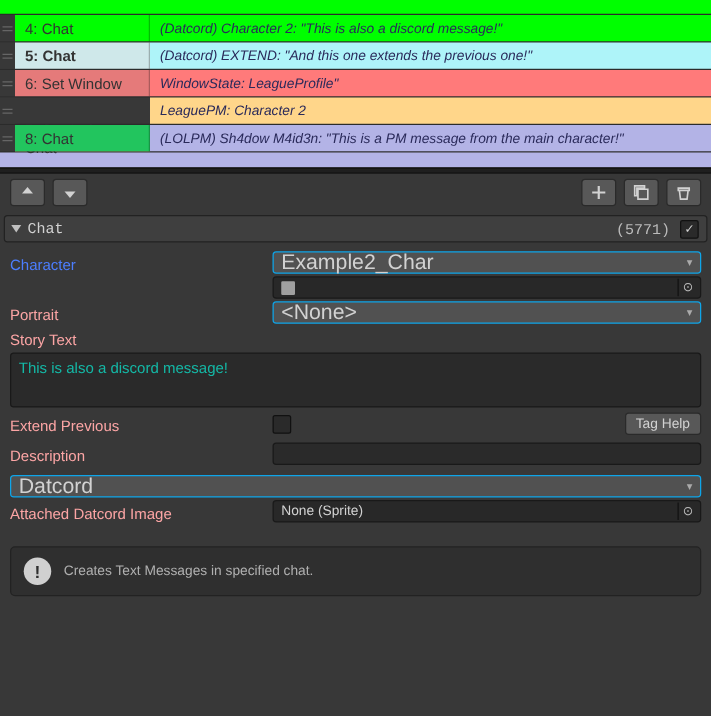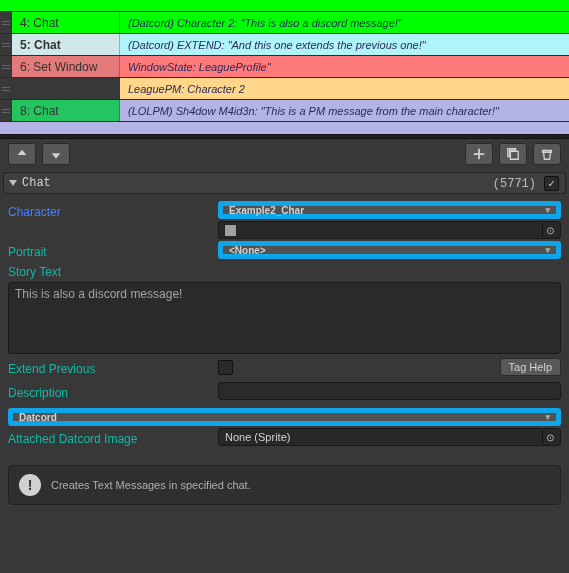--- a/index.html
+++ b/index.html
@@ -132,43 +132,42 @@
   }
   .fields { padding: 2px 8px 10px 8px; }
   .field-row {
     display: flex;
     align-items: flex-end;
     min-height: 20px;
     padding: 1px 0;
   }
   .field-label {
     width: 210px;
-    color: #14b8a6;
+    color: #fca5a5;
     font-size: 12px;
     flex-shrink: 0;
   }
   .field-label.link { color: #4c7eff; }
   .field-control {
     flex: 1;
     display: flex;
     align-items: center;
   }
   .dropdown {
     flex: 1;
     background: #515151;
-    border: 5px solid #0ea5e9;
+    border: 1px solid #0ea5e9;
     border-radius: 3px;
     padding: 2px 6px;
     height: 18px;
-    font-size: 10px;
+    font-size: 17px;
     color: #d2d2d2;
     display: flex;
     align-items: center;
     justify-content: space-between;
-    font-weight: bold;
   }
   .dropdown::after {
     content: "▾";
     font-size: 9px;
     color: #aaa;
   }
   .objfield {
     flex: 1;
     background: #282828;
     border: 1px solid #191919;
@@ -201,26 +200,26 @@
     border: 1px solid #191919;
     border-radius: 3px;
     height: 18px;
     padding: 0 6px;
     color: #d2d2d2;
     font-size: 11px;
   }
   .textarea-wrap { margin-top: 2px; }
   .textarea {
     width: 100%;
-    height: 72px;
+    height: 44px;
     background: #2a2a2a;
     border: 1px solid #191919;
     border-radius: 3px;
     padding: 4px 6px;
-    color: #a3a3a3;
+    color: #14b8a6;
     font-size: 12px;
     resize: none;
     font-family: inherit;
   }
   .sub-indent { padding-left: 24px; }
   .tag-help {
     background: #585858;
     border: 1px solid #2a2a2a;
     border-radius: 3px;
     padding: 2px 8px;

